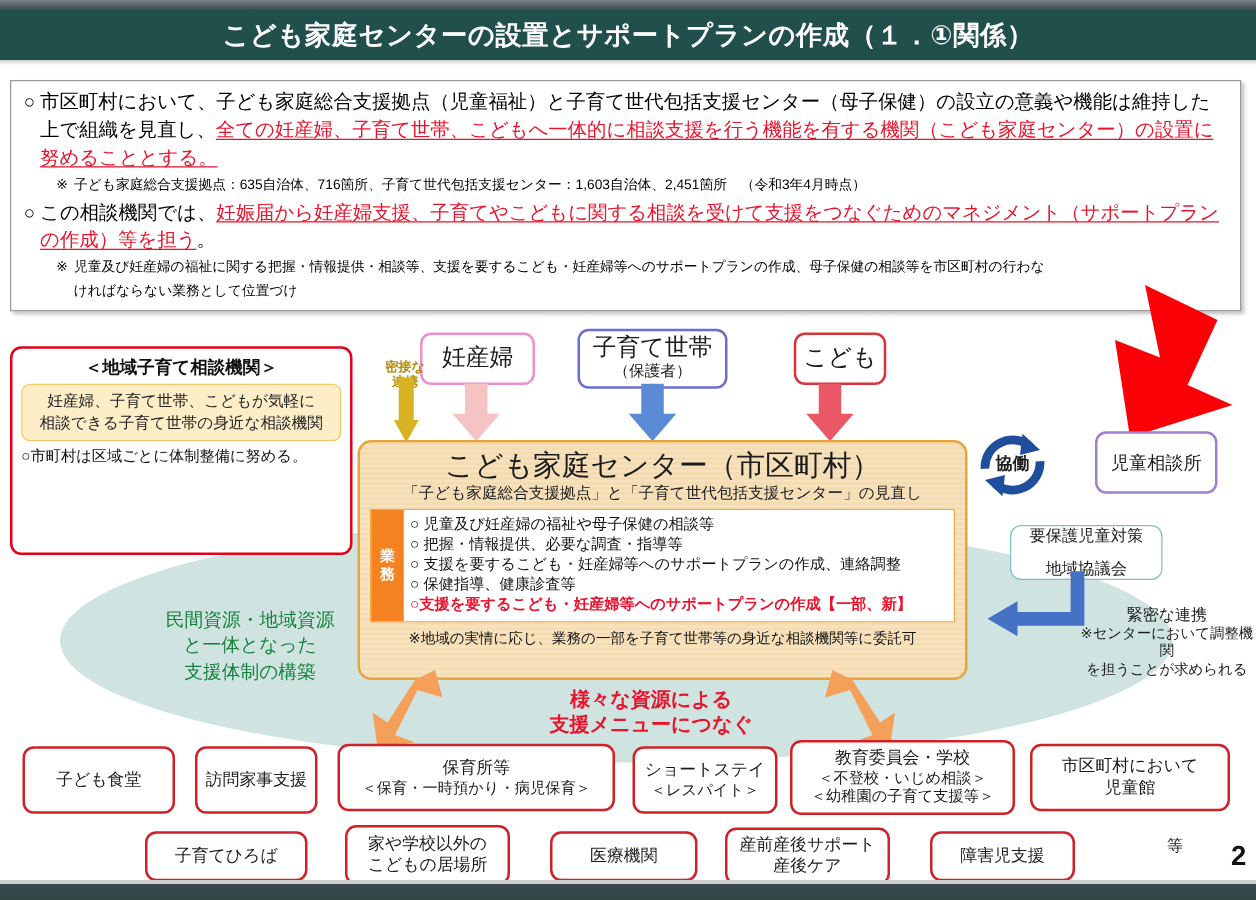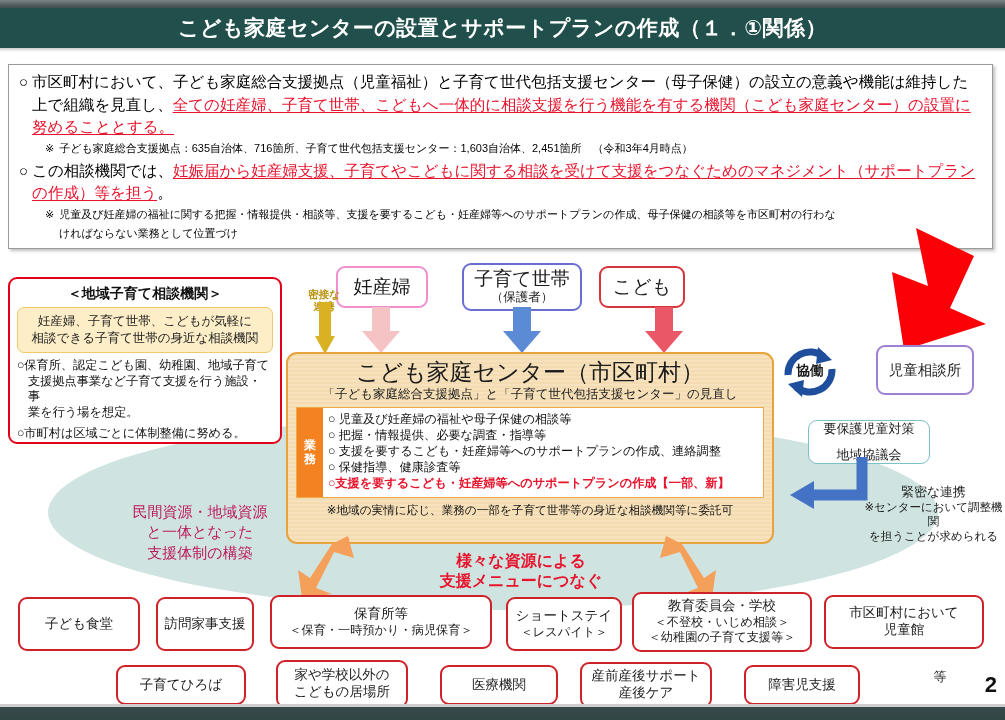--- a/index.html
+++ b/index.html
@@ -47,21 +47,21 @@
   .region-li{font-size:12.2px;line-height:1.3;color:#111;margin-top:5px;}
   .region-li .ind{display:block;padding-left:11px;}
 
   
   .persona{position:absolute;background:#ffffff;border-radius:9px;box-sizing:border-box;
     display:flex;flex-direction:column;align-items:center;justify-content:center;}
   .persona .ln1{font-size:19px;color:#1b1b1b;line-height:1.1;}
   .persona .ln2{font-size:12.5px;color:#1b1b1b;line-height:1.1;margin-top:1px;}
   #persona-pregnant{left:336px;top:266px;width:92px;height:42px;border:2px solid #ef8fd0;}
   #persona-household{left:462px;top:263px;width:120px;height:48px;border:2px solid #6a6ed0;}
-  #persona-child{left:599px;top:266px;width:86px;height:42px;border:2px solid #d8343c;}
+  #persona-child{left:635px;top:266px;width:74px;height:42px;border:2px solid #d8343c;}
 
   
   .darrow{position:absolute;width:38px;height:46px;}
   .darrow .stem{position:absolute;left:10px;top:0;width:18px;height:26px;}
   .darrow .head{position:absolute;left:0;top:24px;width:0;height:0;
     border-left:19px solid transparent;border-right:19px solid transparent;}
   #arr-pregnant{left:362px;top:307px;}
   #arr-pregnant .stem{background:#f6c3c5;} #arr-pregnant .head{border-top:22px solid #f6c3c5;}
   #arr-household{left:503px;top:307px;}
   #arr-household .stem{background:#5b8bd4;} #arr-household .head{border-top:22px solid #5b8bd4;}
@@ -105,21 +105,21 @@
   .youhogo-box{position:absolute;left:808px;top:420px;width:122px;height:44px;
     background:#ffffff;border:1.5px solid #7fbfc7;border-radius:9px;
     display:flex;flex-direction:column;align-items:center;justify-content:space-between;
     font-size:13px;color:#1b1b1b;line-height:1.2;box-sizing:border-box;}
   .kinmitsu{position:absolute;left:862px;top:484px;width:143px;
     text-align:center;font-size:11.5px;color:#1b1b1b;line-height:1.25;}
   .kinmitsu .big{font-size:12.8px;}
 
   
   .minkan{position:absolute;left:92px;top:487px;width:216px;text-align:center;
-    font-size:15px;line-height:1.35;color:#be185d;margin-top:15px;}
+    font-size:15px;line-height:1.35;color:#15803d;}
 
   
   .splay{position:absolute;width:56px;height:62px;}
   .splay svg{display:block;}
   #splay-left{left:298px;top:536px;}
   #splay-right{left:660px;top:536px;}
   .menu-cap{position:absolute;left:390px;top:551px;width:262px;text-align:center;
     font-size:16px;font-weight:bold;color:#e8132c;line-height:1.25;}
 
   
@@ -182,25 +182,20 @@
     <polygon points="34,6 92,34 68,86 104,102 22,128 10,50 46,64" fill="#fb0007"></polygon>
   </svg>
 
   <div class="blob"></div>
 
   <div class="region-box">
     <div class="region-title">＜地域子育て相談機関＞</div>
     <div class="region-inner">
       <div>妊産婦、子育て世帯、こどもが気軽に</div>
       <div>相談できる子育て世帯の身近な相談機関</div>
-    </div>
-    <div class="region-li">
-      <span>○保育所、認定こども園、幼稚園、地域子育て</span>
-      <span class="ind">支援拠点事業など子育て支援を行う施設・事</span>
-      <span class="ind">業を行う場を想定。</span>
     </div>
     <div class="region-li">○市町村は区域ごとに体制整備に努める。</div>
   </div>
 
   <div class="persona" id="persona-pregnant">
     <span class="ln1">妊産婦</span>
   </div>
   <div class="persona" id="persona-household">
     <span class="ln1">子育て世帯</span>
     <span class="ln2">（保護者）</span>

